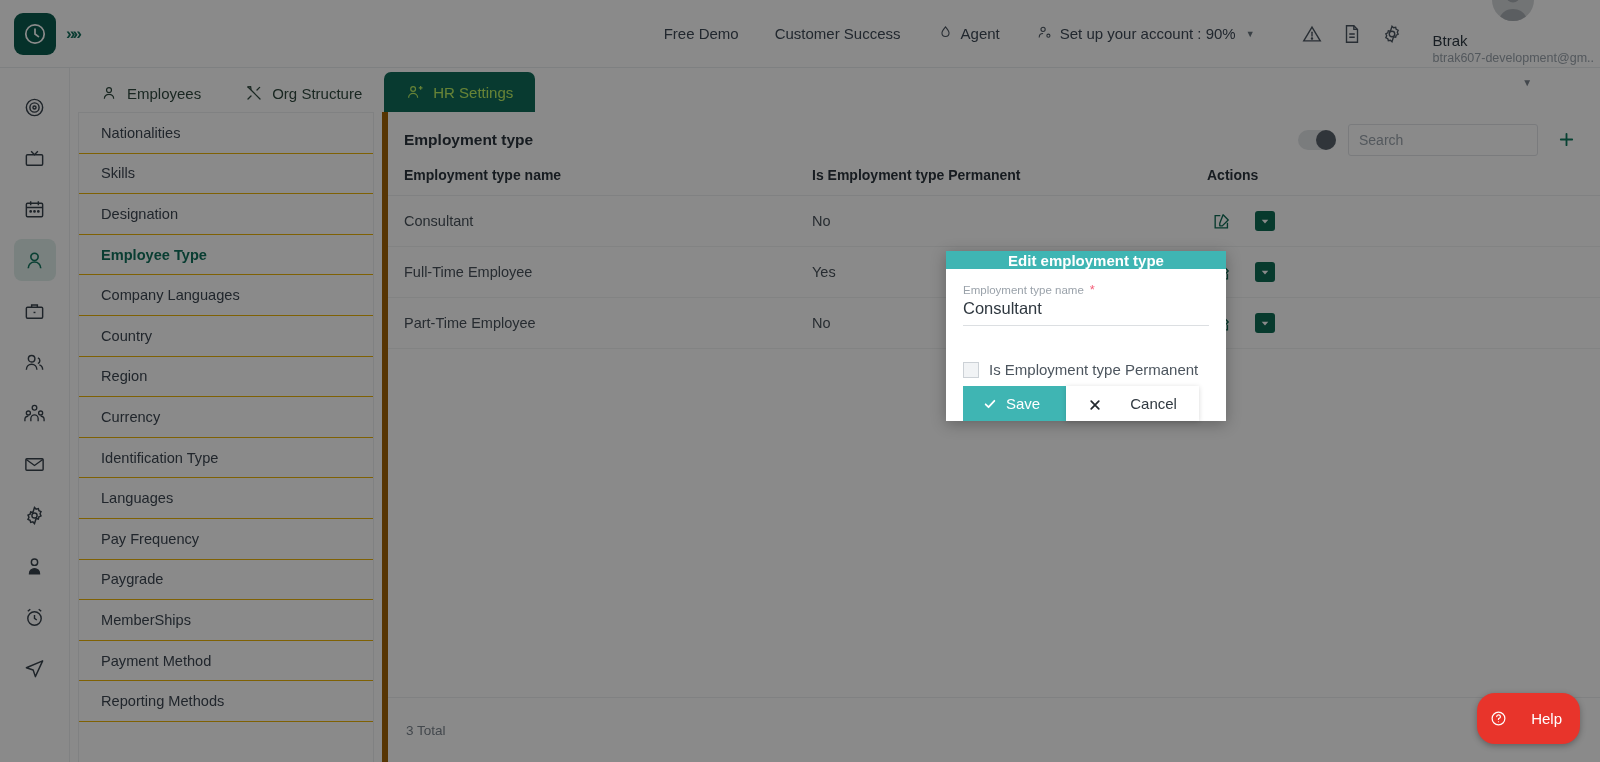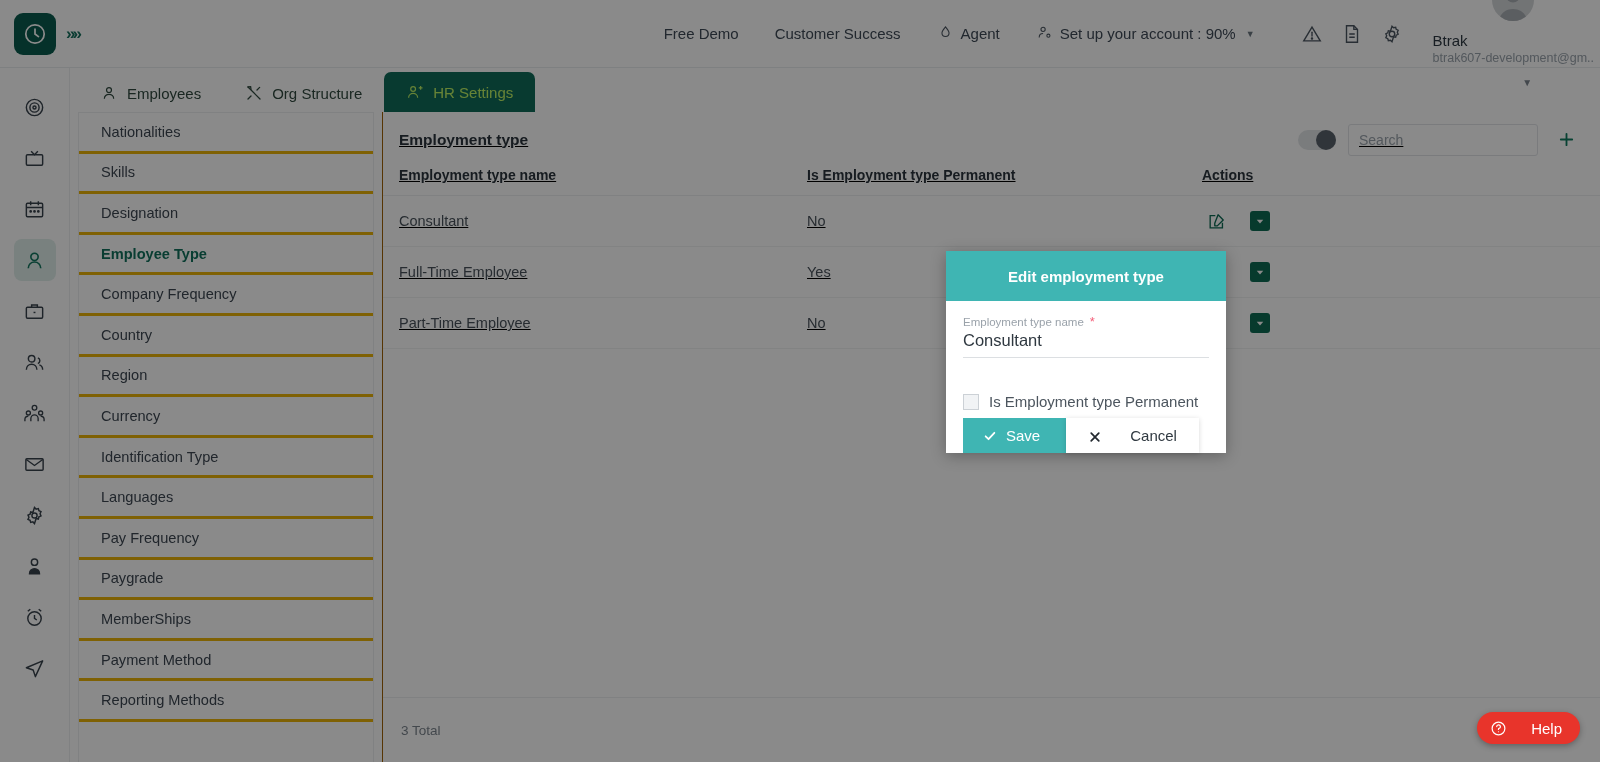--- a/index.html
+++ b/index.html
@@ -113,32 +113,31 @@
     border: 1px solid #eceff1;
     border-bottom: none;
     overflow: hidden;
     z-index: 20;
   }
   .sub-item {
     height: 40.6px;
     display: flex; align-items: center;
     padding-left: 22px;
     font-size: 14.6px; color: #3d4752;
-    border-bottom: 3px solid #eab308;
+    border-bottom: 1px solid #eab308;
   }
   .sub-item.active { color: #12725d; font-weight: bold; }
 
   
   #main {
     position: absolute; top: 112px; left: 382px;
     width: 1218px; height: 650px;
     background: #ffffff;
-    border-left: 1px solid #a16207;
+    border-left: 6px solid #a16207;
     z-index: 18;
-    text-decoration: underline;
   }
   #main-head {
     display: flex; align-items: center;
     height: 55px; padding: 0 0 0 16px;
   }
   .panel-title { font-size: 15.5px; font-weight: bold; color: #2c353d; }
   .head-right { margin-left: auto; display: flex; align-items: center; gap: 0; padding-right: 12px; }
   .toggle {
     width: 38px; height: 20px; border-radius: 10px;
     background: #e2e5e8; position: relative; margin-right: 12px;
@@ -203,21 +202,21 @@
   
   #modal {
     position: absolute;
     left: 946px; top: 251px;
     width: 280px;
     background: #ffffff;
     box-shadow: 0 3px 14px rgba(0,0,0,0.28);
     z-index: 900;
   }
   .modal-head {
-    height: 50px; background: #3fb5b3;
+    height: 18px; background: #3fb5b3;
     color: #ffffff; font-size: 15px; font-weight: bold;
     display: flex; align-items: center; justify-content: center;
   }
   .modal-body { padding: 14px 17px 0 17px; }
   .field-label { font-size: 11.5px; color: #9aa2aa; display: flex; gap: 6px; align-items: center; }
   .req { color: #f4607a; font-size: 13px; line-height: 1; }
   .field-input {
     font-size: 16.5px; color: #2f3840;
     padding: 3px 0 7px 0;
     border-bottom: 1px solid #dcdfe2;
@@ -251,21 +250,21 @@
     padding: 9px 22px;
     border: none;
     box-shadow: 0 1px 5px rgba(0,0,0,0.16);
     font-family: "Liberation Sans", sans-serif;
   }
   .btn-save svg, .btn-cancel svg { width: 14px; height: 14px; display:block; }
 
   
   #help {
     position: absolute; right: 20px; bottom: 18px;
-    height: 32px; padding: 0 18px 0 13px;
+    height: 51px; padding: 0 18px 0 13px;
     border-radius: 18px;
     background: #e8342b; color: #ffffff;
     font-size: 15px;
     display: flex; align-items: center; gap: 24px;
     z-index: 950;
     box-shadow: 0 2px 6px rgba(0,0,0,0.3);
   }
   #help svg { width: 17px; height: 17px; display: block; }
 </style>
 </head>
@@ -463,21 +462,21 @@
     <div class="sub-item">
         <span>Skills</span>
       </div>
     <div class="sub-item">
         <span>Designation</span>
       </div>
     <div class="sub-item active">
         <span>Employee Type</span>
       </div>
     <div class="sub-item">
-        <span>Company Frequency</span>
+        <span>Company Languages</span>
       </div>
     <div class="sub-item">
         <span>Country</span>
       </div>
     <div class="sub-item">
         <span>Region</span>
       </div>
     <div class="sub-item">
         <span>Currency</span>
       </div>

